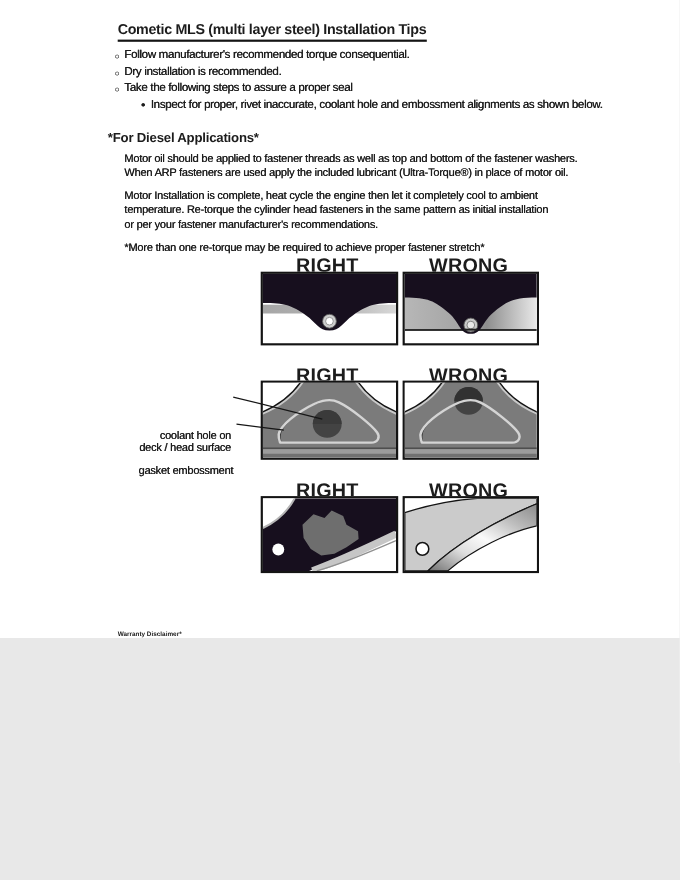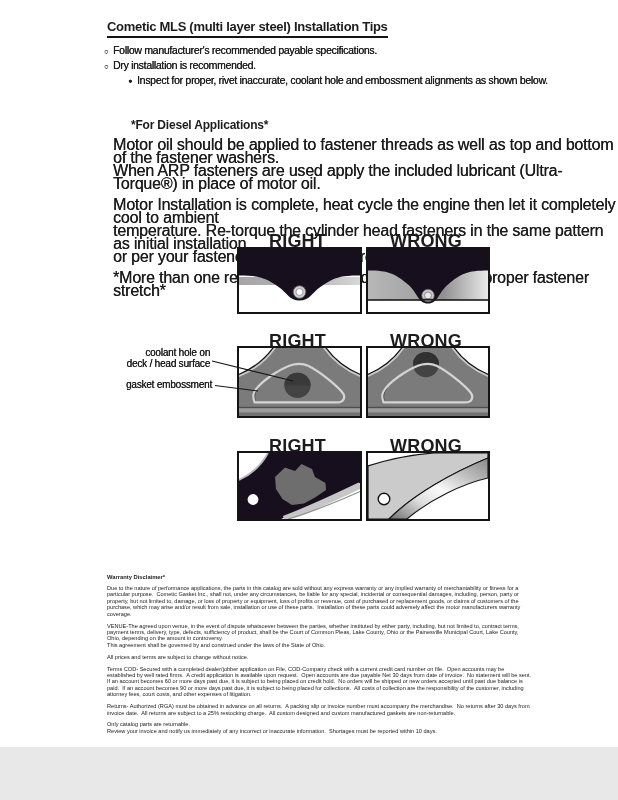--- a/index.html
+++ b/index.html
@@ -1,69 +1,72 @@
 <!DOCTYPE html>
 <html><head>
 <meta charset="utf-8">
 <style>
   html,body{margin:0;padding:0;background:#e8e8e8;}
-  .page{position:relative;width:618px;height:747px;background:#ffffff;margin:0 auto;
+  .page{position:relative;width:618px;height:580px;background:#ffffff;margin:0 auto;
         font-family:"Liberation Sans","DejaVu Sans",sans-serif;color:#1c1c1c;overflow:hidden;}
   .abs{position:absolute;}
   .thick{text-shadow:0.25px 0 0 currentColor;}
 
   
   .doc-title{left:107px;top:19px;font-size:13px;font-weight:bold;letter-spacing:-0.3px;
              border-bottom:2px solid #141414;padding-bottom:2px;white-space:nowrap;}
 
   
   .bullets{left:104px;top:43px;font-size:10.5px;letter-spacing:-0.3px;line-height:15px;}
   .bullet-item{position:relative;padding-left:9px;white-space:nowrap;}
   .bullet-item.lvl2{padding-left:33px;}
   .bullet-item.lvl1::before{content:"○";position:absolute;left:0;top:1px;font-size:7.5px;}
   .bullet-item.lvl2::before{content:"●";position:absolute;left:24px;top:0;font-size:7px;}
 
   
-  .diesel-heading{left:131px;top:118px;font-size:12px;font-weight:bold;letter-spacing:-0.2px;white-space:nowrap;}
-  .diesel-paras{left:113px;top:138px;font-size:16px;letter-spacing:-0.2px;line-height:13px;}
+  .diesel-heading{left:98px;top:118px;font-size:12px;font-weight:bold;letter-spacing:-0.2px;white-space:nowrap;}
+  .diesel-paras{left:113px;top:138px;font-size:10px;letter-spacing:-0.2px;line-height:13px;}
   .para{white-space:pre-wrap;margin:0 0 8px 0;}
 
   
   .dlabel{font-size:18px;font-weight:bold;letter-spacing:0.2px;text-align:center;white-space:nowrap;}
   .dbox{position:absolute;border:2px solid #141414;background:#fff;}
   .dbox svg{display:block;width:100%;height:100%;}
   .caption{font-size:10.5px;font-weight:bold;letter-spacing:-0.2px;white-space:pre-wrap;line-height:12.5px;}
-  .annot{font-size:10px;letter-spacing:-0.2px;line-height:11px;text-align:right;white-space:pre-wrap;}
+  .annot{font-size:10px;letter-spacing:-0.2px;line-height:11px;text-align:right;white-space:pre-wrap;margin-top:44px;}
 
   
   .fineprint{left:107px;top:574px;width:426px;}
   .fp-heading{font-size:5.8px;font-weight:bold;margin:0 0 5px 0;}
   .fp-para{font-size:5.6px;line-height:6.4px;margin:0 0 5.5px 0;white-space:pre-wrap;}
 
   .footer-code{left:390px;top:761px;font-size:11.5px;letter-spacing:0.4px;color:#262626;white-space:nowrap;font-style:italic;}
 
   .overlay{position:absolute;left:0;top:0;pointer-events:none;}
 </style>
 </head>
 <body>
 
 <div class="page">
 
   <div class="abs doc-title">Cometic MLS (multi layer steel) Installation Tips</div>
 
   <div class="abs bullets thick">
 
       <div class="bullet-item lvl1">
-        <span>Follow manufacturer's recommended payable specifications.</span>
+        <span>Follow manufacturer's recommended torque consequential.</span>
       </div>
 
       <div class="bullet-item lvl1">
         <span>Dry installation is recommended.</span>
       </div>
 
+      <div class="bullet-item lvl1">
+        <span>Take the following steps to assure a proper seal</span>
+      </div>
 
 
       <div class="bullet-item lvl2">
         <span>Inspect for proper, rivet inaccurate, coolant hole and embossment alignments as shown below.</span>
       </div>
     </div>
 
   <div class="abs diesel-heading">*For Diesel Applications*</div>
   <div class="abs diesel-paras thick">
 

